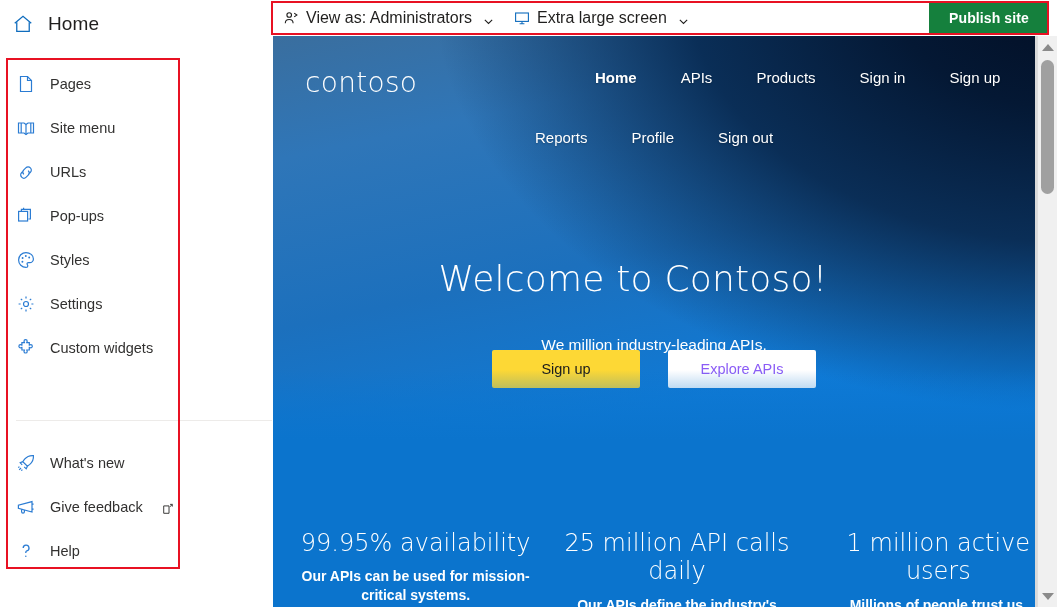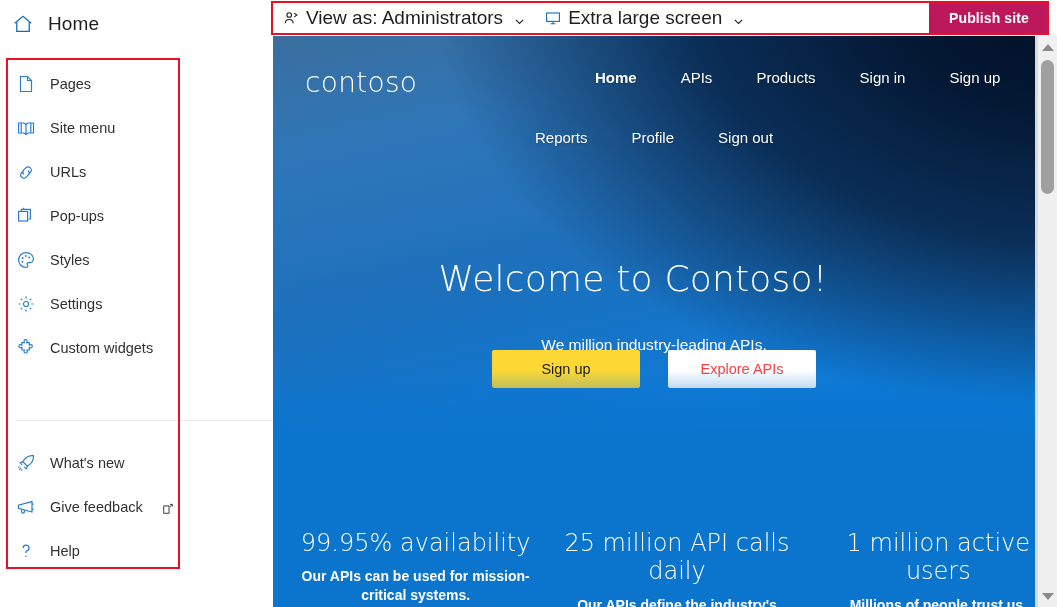--- a/index.html
+++ b/index.html
@@ -52,26 +52,26 @@
   
   #toolbar {
     position: absolute; left: 273px; top: 3px; width: 776px; height: 30px;
     display: flex; align-items: center; background: #ffffff;
   }
   .tb-control {
     display: flex; align-items: center; gap: 7px;
     height: 30px; padding: 0 10px; cursor: default;
   }
   .tb-control .tbi { width: 16px; height: 16px; display:block; }
-  .tb-control .tbl { font-size: 19px; color: #201f1e; white-space: nowrap; }
+  .tb-control .tbl { font-size: 16px; color: #201f1e; white-space: nowrap; }
   .tb-control .chev { width: 11px; height: 11px; margin-left: 4px; display:block; }
   #publish-site-button {
     position: absolute; right: 0px; top: 0px;
     width: 120px; height: 30px;
-    background: #be185d; color: #ffffff;
+    background: #15803d; color: #ffffff;
     border: none; font-family: "Liberation Sans", sans-serif;
     font-size: 14px; font-weight: 700;
     display: flex; align-items: center; justify-content: center;
     cursor: pointer; letter-spacing: .1px;
   }
 
   
   #preview {
     position: absolute; left: 273px; top: 36px;
     width: 762px; height: 571px; overflow: hidden;
@@ -122,21 +122,21 @@
     display: flex; justify-content: center; gap: 28px;
   }
   .hero-btn {
     height: 38px; min-width: 148px; padding: 0 22px;
     display: flex; align-items: center; justify-content: center;
     font-size: 14.5px; border-radius: 2px; cursor: pointer;
     font-family: "Liberation Sans", sans-serif;
     border: 1px solid transparent;
   }
   .hero-btn.primary { background: #fdd835; color: #1b1b1b; }
-  .hero-btn.secondary { background: #ffffff; color: #ef4444; }
+  .hero-btn.secondary { background: #ffffff; color: #8b5cf6; }
 
   
   #stats-band {
     position: absolute; left: 0; top: 404px; width: 762px; height: 167px;
     background: #0b74cd;
   }
   #stats-row {
     position: absolute; left: 12px; top: 48px; width: 784px;
     display: flex;
     margin-top: 41px;

